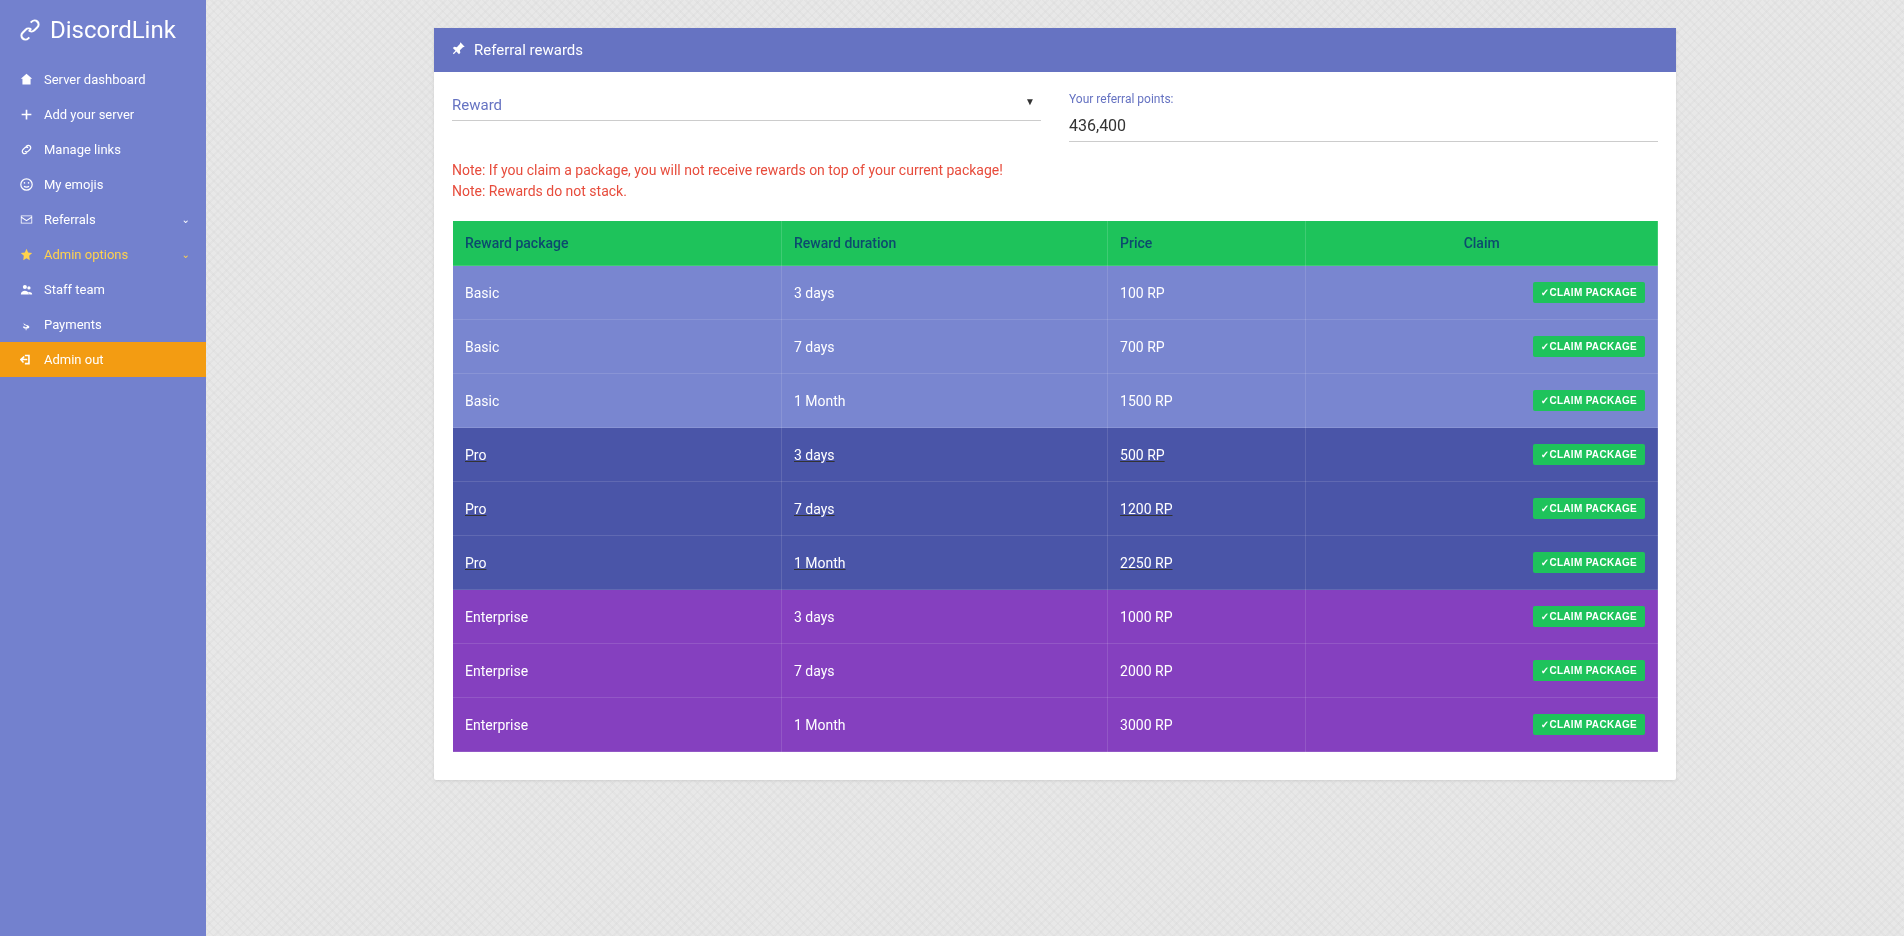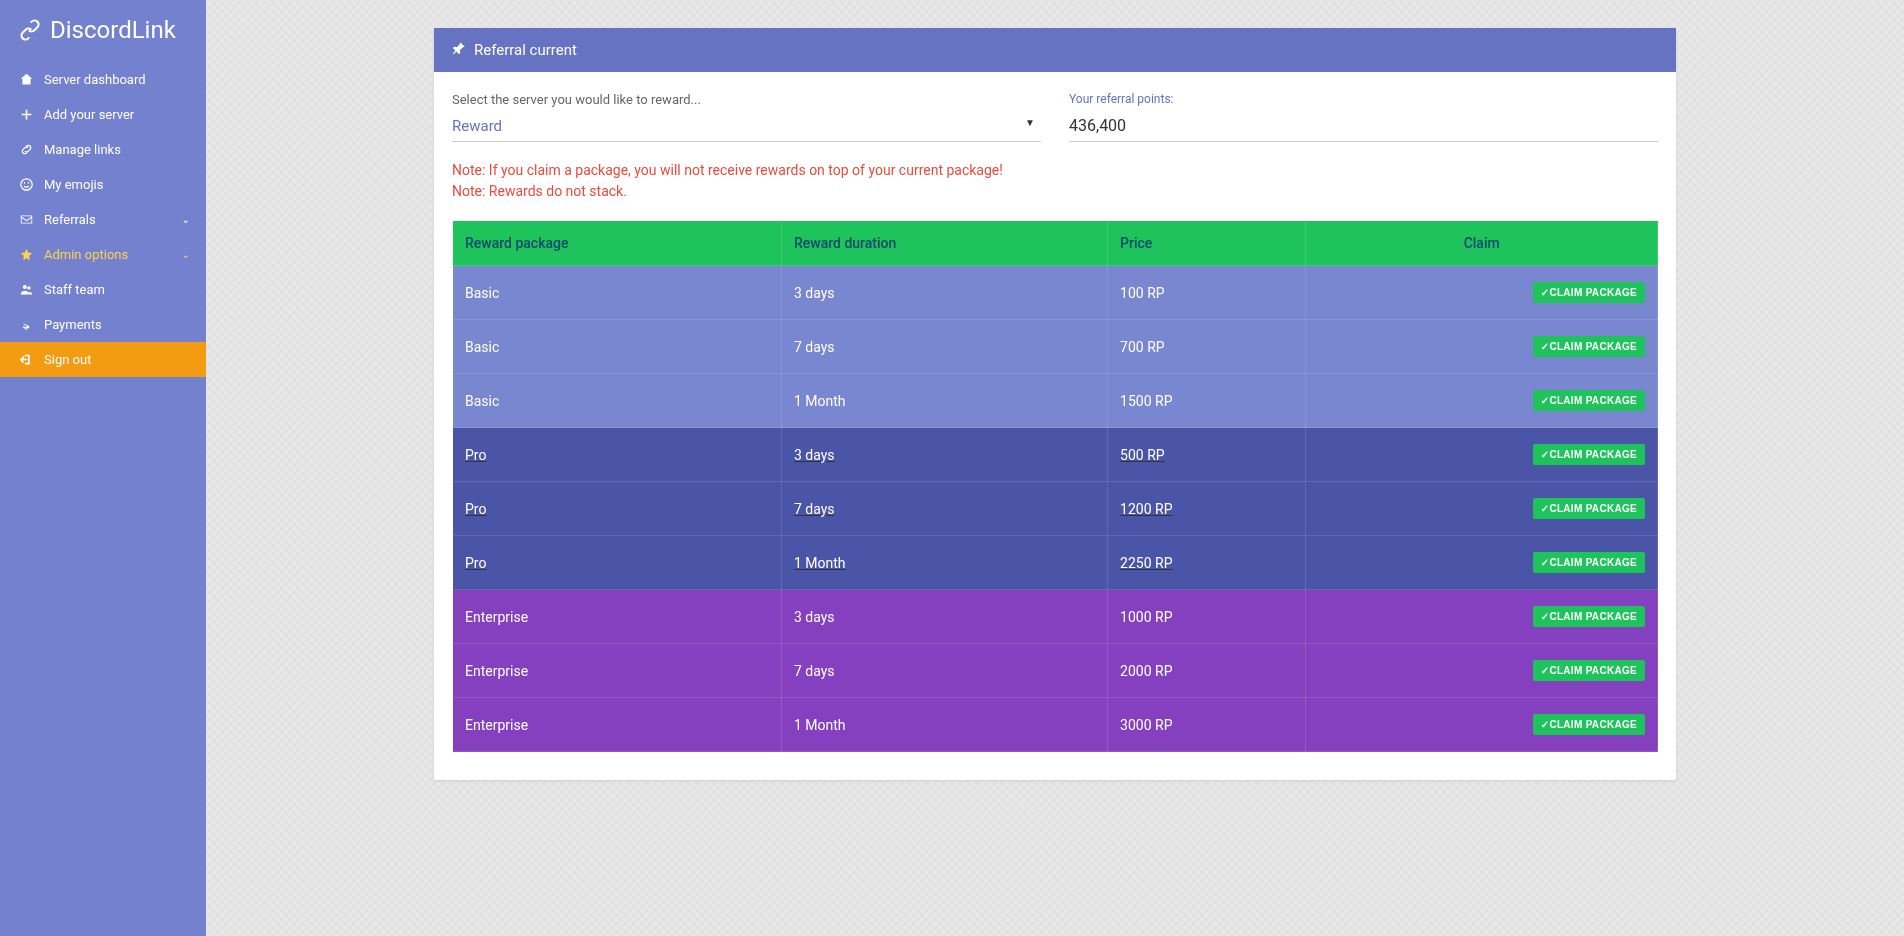--- a/index.html
+++ b/index.html
@@ -190,39 +190,38 @@
             </svg>
           </span>
           <span>Payments</span>
         </li>
         <li class="nav-item signout">
           <span class="nav-icon">
             <svg viewBox="0 0 16 16" width="13" height="13" fill="currentColor">
               <path d="M6 2h6v12H6v-2h4V4H6V2zm3 5v2H3l2 2-1.4 1.4L-.2 8l4.6-4.4L5.8 5 4 7h5z"></path>
             </svg>
           </span>
-          <span>Sign out</span>
+          <span>Admin out</span>
         </li>
       </ul>
   </aside>
 
   <main class="main">
     <div class="panel">
       <div class="panel-header">
         <span>
           <svg viewBox="0 0 16 16" width="14" height="14" fill="#fff">
               <path d="M9.5 1.5l5 5-2 .5-3.5 3.5.5 3-1.5 1.5-3-3L2 15l-1-1 3-3-3-3L2.5 6.5l3 .5L9 3.5l.5-2z"></path>
             </svg>
         </span>
-        <span>Referral current</span>
+        <span>Referral rewards</span>
       </div>
       <div class="panel-body">
         <div class="form-row">
           <div class="form-col">
-            <label class="form-label">Select the server you would like to reward...</label>
             <div class="select-wrap">
               <span class="select-value">Reward</span>
               <span class="select-caret">▼</span>
             </div>
           </div>
           <div class="form-col">
             <label class="form-label points">Your referral points:</label>
             <div class="points-value">436,400</div>
           </div>
         </div>

